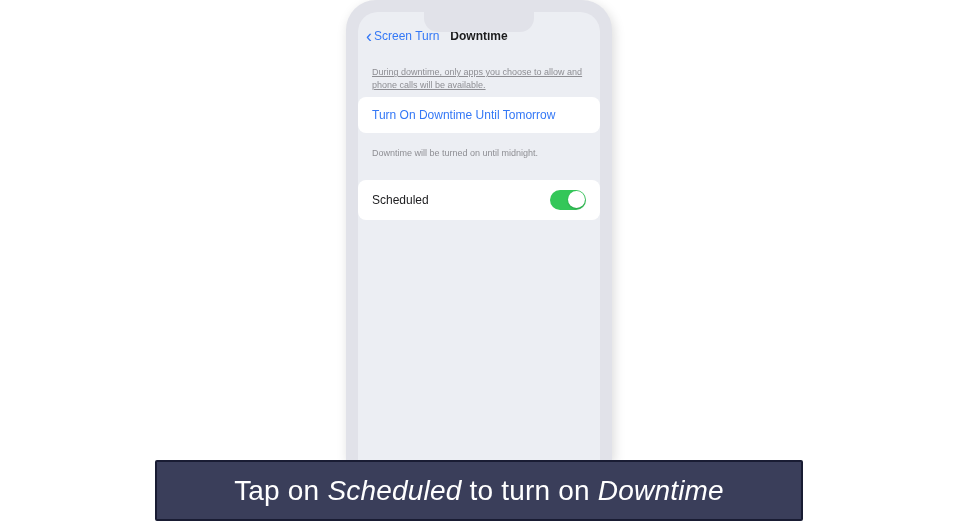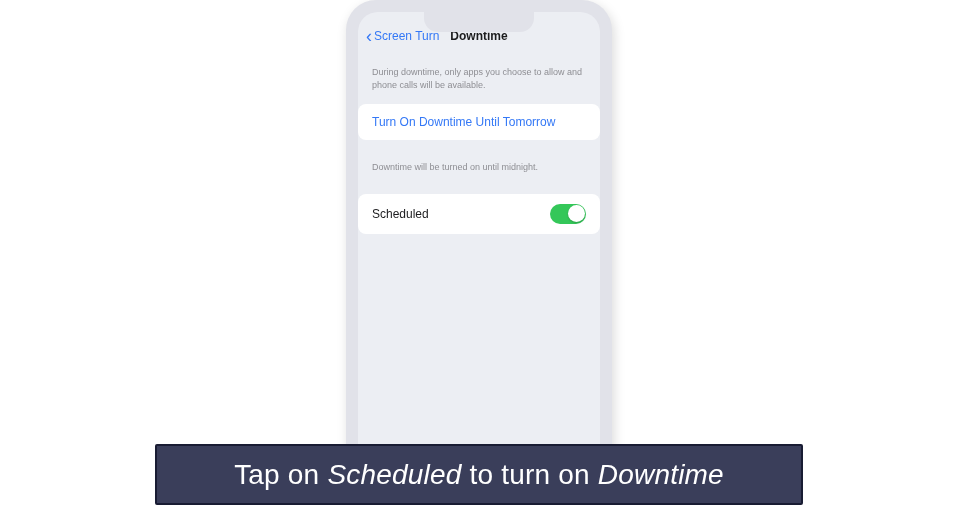--- a/index.html
+++ b/index.html
@@ -69,26 +69,27 @@
       transform: translateX(-50%);
       font-weight: 600;
       font-size: 12px;
       color: #1c1c1e;
     }
     .section-desc {
       color: #8e8e93;
       font-size: 9px;
       line-height: 1.4;
       padding: 10px 14px 6px 14px;
+      text-decoration: underline;
     }
     .row {
       background: #fff;
       padding: 10px 14px;
       border-radius: 8px;
-      margin: 7px 0px;
+      margin: 0 0px;
       display: flex;
       align-items: center;
       justify-content: space-between;
       min-height: 36px;
     }
     .row-link {
       color: #3478f6;
       font-size: 12px;
       font-weight: 500;
       cursor: pointer;
@@ -122,21 +123,21 @@
       border-radius: 50%;
       top: 1.5px;
       box-shadow: 0 1px 2px rgba(0,0,0,0.2);
     }
     .toggle.on .toggle-knob {
       right: 1.5px;
     }
     .caption-bar {
       position: absolute;
       left: 155px;
-      top: 444px;
+      top: 460px;
       width: 648px;
       height: 61px;
       background: #3a3e5a;
       border: 2px solid #191c33;
       border-radius: 2px;
       display: flex;
       align-items: center;
       justify-content: center;
       color: #fff;
       font-size: 28px;

